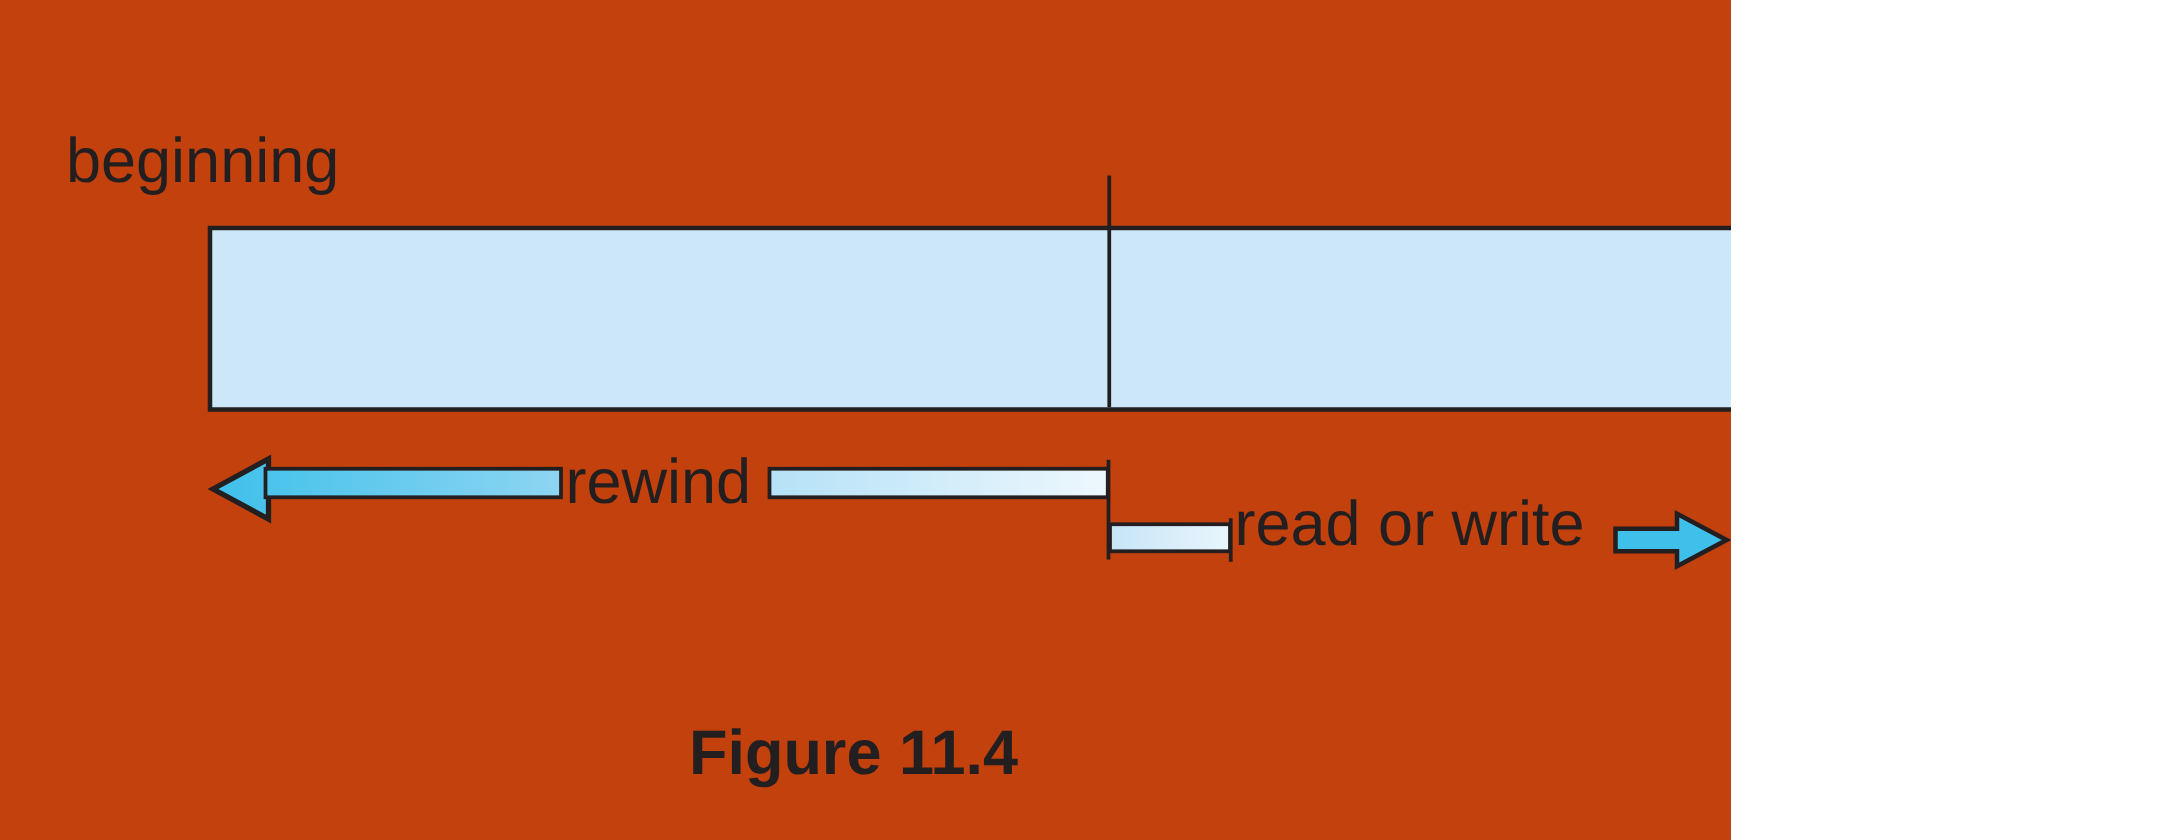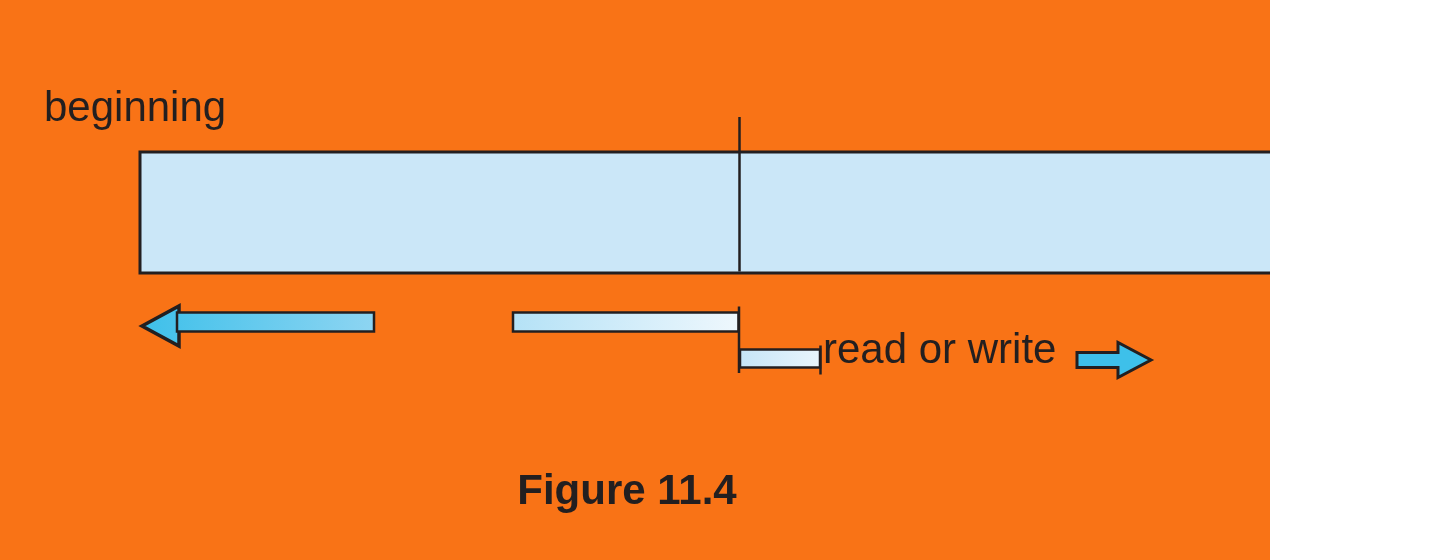--- a/index.html
+++ b/index.html
@@ -2,38 +2,38 @@
 <html style="--outline: #231f20; --text: #231f20;"><head>
 <meta charset="utf-8">
 <style>
   :root{
     --outline:#231f20;
     --text:#231f20;
   }
   html,body{margin:0;padding:0;background:#ffffff;}
   .stage{
     position:relative;
-    width:1270px;height:560px;
-    background:#f97316;
+    width:1154px;height:560px;
+    background:#c2410c;
     overflow:hidden;
     font-family:"Liberation Sans","DejaVu Sans",sans-serif;
     color:var(--text);
   }
   .svg-layer{position:absolute;left:0;top:0;}
   .label{
     position:absolute;
     font-size:42px;
     line-height:1;
     white-space:nowrap;
     color:var(--text);
   }
   .caption{
     position:absolute;
     left:50%;
-    top:469px;
+    top:481px;
     transform:translateX(-8px) translateX(-50%);
     display:flex;
     column-gap:36px;
     font-size:42px;
     line-height:1;
     white-space:nowrap;
     color:var(--text);
   }
   .caption .fig-num{font-weight:bold;}
 </style>
@@ -71,20 +71,21 @@
     <line x1="820.5" y1="345.5" x2="820.5" y2="374.5" stroke="var(--outline)" stroke-width="2.5"></line>
 
     <polygon points="1077,352.5 1118,352.5 1118,342.5 1151,360 1118,377.5 1118,367.5 1077,367.5" stroke="var(--outline)" stroke-width="3" fill="#3ec0ea"></polygon>
   </svg>
 
   <div class="label" style="left:44px;top:86px;">beginning</div>
 
 
   <div class="label" style="left:1299px;top:84px;text-decoration:underline;">end</div>
 
+  <div class="label" style="left:377px;top:300px;">rewind</div>
 
   <div class="label" style="left:823px;top:328px;text-align:right;">read or write</div>
 
   <div class="caption">
     <span class="fig-num">Figure 11.4</span>
   </div>
 
 </div>
 
 </body></html>

